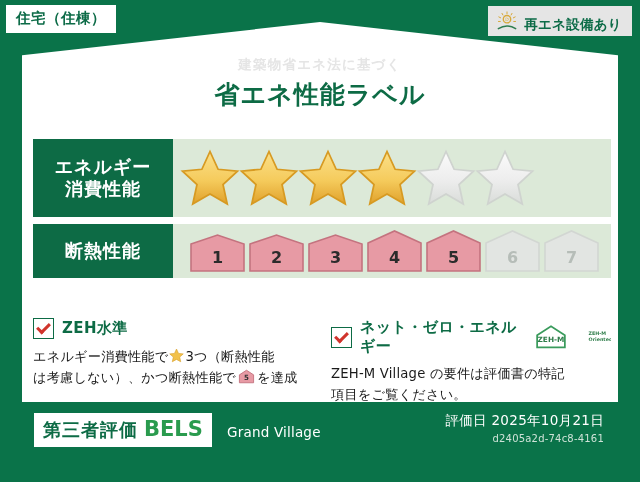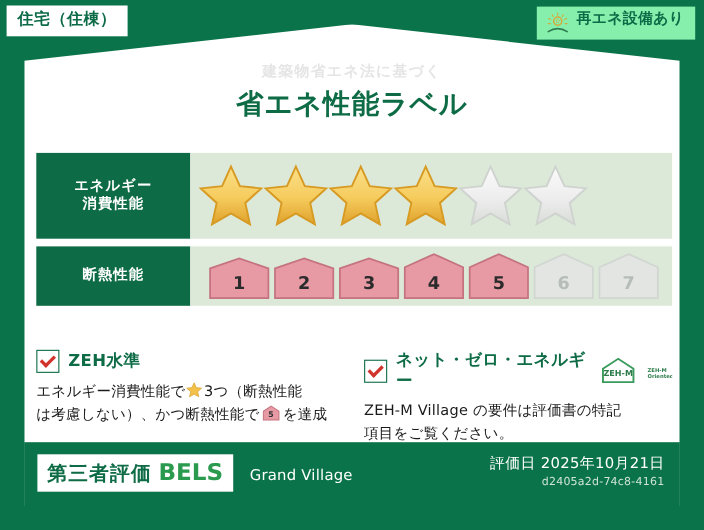--- a/index.html
+++ b/index.html
@@ -40,22 +40,22 @@
     font-weight:bold;
     padding:6px 10px 7px 10px;
     letter-spacing:.5px;
     line-height:1;
     z-index:5;
   }
   
   .renew-chip{
     position:absolute;
     right:8px; top:6px;
-    background:#86efac;
-    display:flex;align-items:flex-start;
+    background:#e5e5e5;
+    display:flex;align-items:flex-end;
     gap:6px;
     padding:5px 10px 5px 8px;
     z-index:5;
   }
   .renew-chip .txt{
     color:#0c6b47;font-size:13.5px;font-weight:bold;line-height:1;letter-spacing:.3px;
   }
   .sun-ico{width:22px;height:20px;display:block;}
   
   .title-wrap{
@@ -71,21 +71,21 @@
   .rows{
     position:absolute;left:33px;top:139px;width:578px;
   }
   .metric-row{
     display:flex;align-items:stretch;height:78px;margin-bottom:7px;
   }
   .metric-row.short{height:54px;}
   .row-label{
     width:140px;flex:none;background:#0d6b45;color:#fff;
     display:flex;flex-direction:column;align-items:center;justify-content:center;
-    font-size:13px;font-weight:bold;line-height:1.25;letter-spacing:1px;
+    font-size:18px;font-weight:bold;line-height:1.25;letter-spacing:1px;
   }
   .row-body{
     flex:1;background:#dce9d8;display:flex;align-items:center;
     padding-left:6px;
   }
   .row-body.houses{padding-left:16px;}
   .stars{display:flex;align-items:center;gap:0px;}
   .star{width:62px;height:60px;display:block;margin-right:-3px;}
   .houses-wrap{display:flex;align-items:flex-end;gap:2px;}
   .house{position:relative;display:block;}
@@ -104,21 +104,21 @@
   .chk{
     width:19px;height:19px;border:1.6px solid #0d6b45;background:#fff;
     position:relative;flex:none;
   }
   .chk:after{
     content:"";position:absolute;left:3px;top:4px;width:10px;height:5px;
     border-left:3px solid #d0342c;border-bottom:3px solid #d0342c;
     transform:rotate(-45deg);
   }
   .info-title{color:#0d6b45;font-size:15px;font-weight:bold;letter-spacing:.4px;}
-  .zehm-logo{margin-left:2px;display:flex;align-items:flex-end;gap:8px;}
+  .zehm-logo{margin-left:2px;display:flex;align-items:center;gap:19px;}
   .info-body{
     font-size:13.2px;color:#1a1a1a;line-height:1.62;letter-spacing:.2px;
   }
   .inline-star{width:15px;height:15px;vertical-align:-2px;margin:0 1px;}
   .inline-badge{
     display:inline-block;width:17px;height:15px;vertical-align:-2px;margin:0 2px;position:relative;
   }
   
   .bels-chip{
     position:absolute;left:12px;top:11px;background:#fff;

